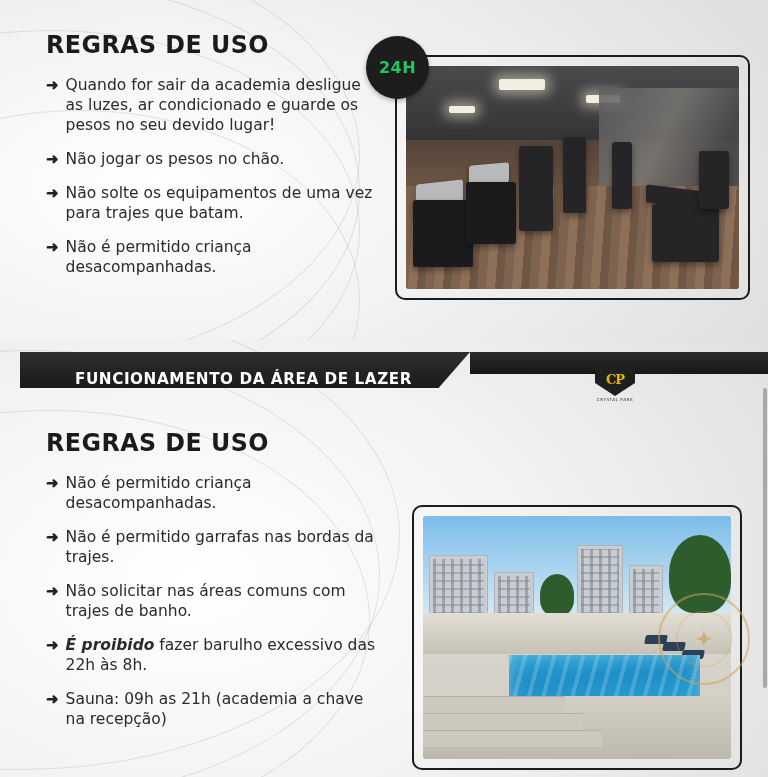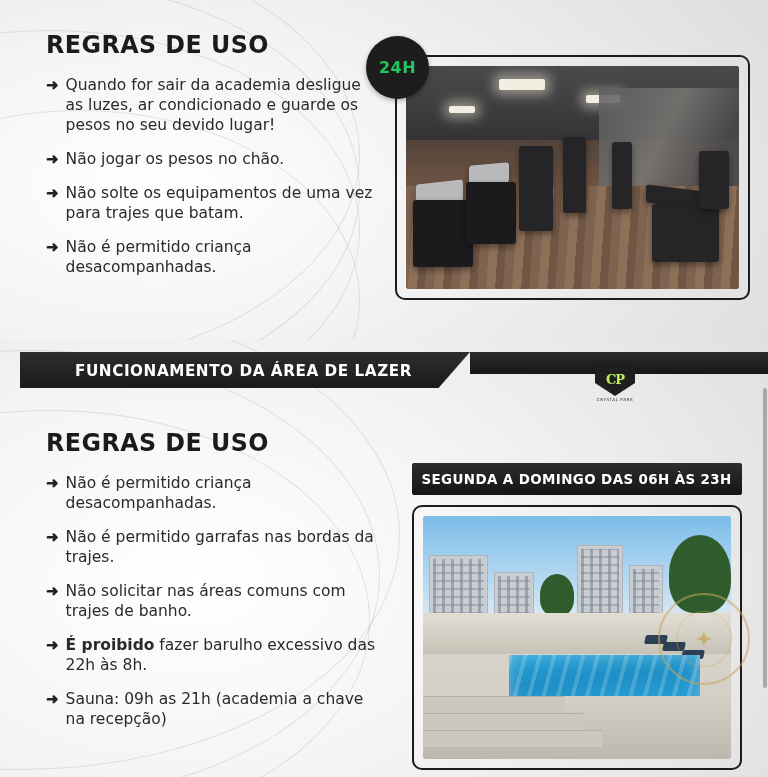--- a/index.html
+++ b/index.html
@@ -68,21 +68,21 @@
     margin-right: 7px;
     line-height: 20px;
     font-weight: bold;
   }
   .rule .txt {
     font-size: 15.5px;
     line-height: 20px;
     color: #2a2a2a;
     font-family: "DejaVu Sans", sans-serif;
   }
-  .rule .txt b { font-weight: bold; }
+  .rule .txt b { font-weight: bold; font-style: italic; }
 
   
   .badge-24h {
     position: absolute;
     left: 366px; top: 36px;
     width: 63px; height: 63px;
     border-radius: 50%;
     background: #1d1d1d;
     color: #22c55e;
     display: flex;
@@ -186,21 +186,21 @@
     border-radius: 2px; transform: skewX(-12deg);
   }
 
   
   .ribbon {
     position: absolute;
     left: 20px; top: 352px;
     width: 450px; height: 36px;
     background: linear-gradient(#2e2e2e, #1a1a1a);
     display: flex;
-    align-items: center;
+    align-items: flex-end;
     padding-left: 55px;
     clip-path: polygon(0 0, 100% 0, 93% 100%, 0 100%);
     z-index: 6;
   }
   .ribbon-text {
     color: #ffffff;
     font-family: "DejaVu Sans", sans-serif;
     font-weight: bold;
     font-size: 16px;
     letter-spacing: 0.6px;
@@ -222,21 +222,21 @@
     width: 66px; height: 48px;
     z-index: 7;
     display: flex; align-items: center; justify-content: center;
     flex-direction: column;
   }
   .logo .crest {
     width: 40px; height: 34px;
     background: #1f1f1f;
     clip-path: polygon(0 0, 100% 0, 100% 62%, 50% 100%, 0 62%);
     display: flex; align-items: center; justify-content: center;
-    color: #bef264; font-weight: bold; font-size: 13px;
+    color: #eab308; font-weight: bold; font-size: 13px;
     font-family: "DejaVu Serif", serif;
     letter-spacing: -1px;
   }
   .logo .crest-sub {
     font-size: 4.2px; color: #2a2a2a; letter-spacing: 0.5px;
     font-family: "DejaVu Sans", sans-serif; margin-top: 1px;
   }
 
   
   .schedule {
@@ -415,23 +415,20 @@
     <span class="ribbon-text">FUNCIONAMENTO DA ÁREA DE LAZER</span>
   </div>
 
   <div class="logo">
     <div class="crest">
       <span>CP</span>
     </div>
     <div class="crest-sub">CRYSTAL PARK</div>
   </div>
 
-  <div class="schedule">
-    <span>SEGUNDA A DOMINGO DAS 06H ÀS 23H</span>
-  </div>
 
   <div class="watermark">
     <div class="inner">✦</div>
   </div>
 
   <div class="scrollbar">
     <div class="thumb"></div>
   </div>
 
 </div>

